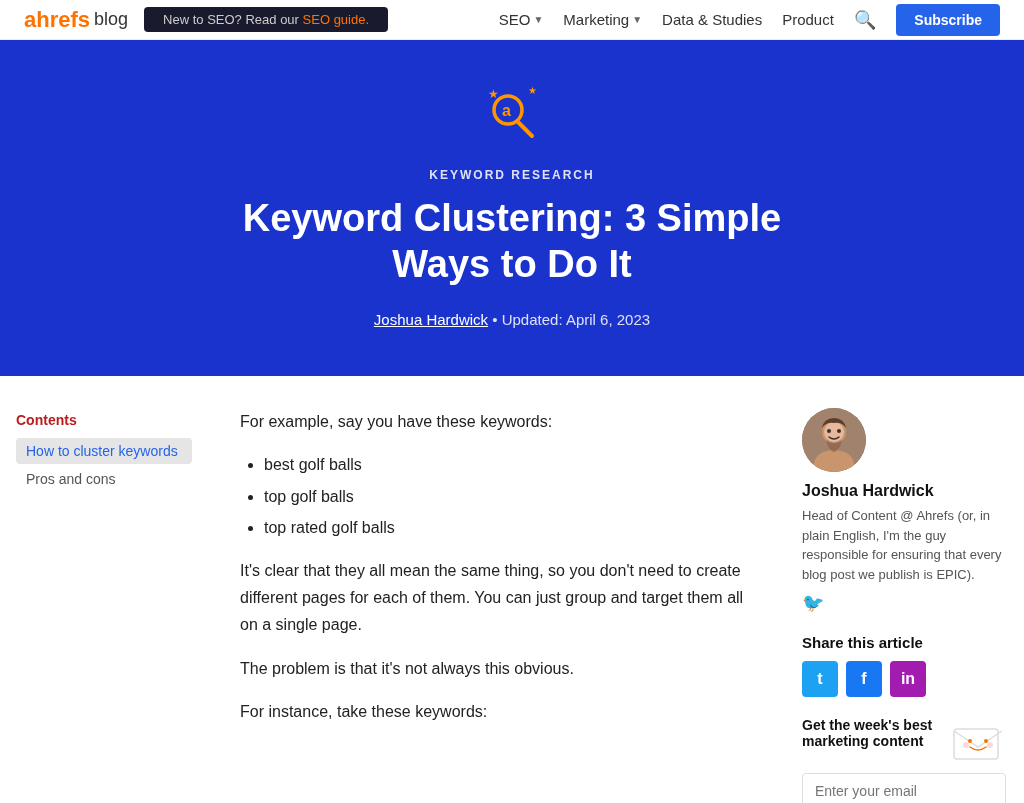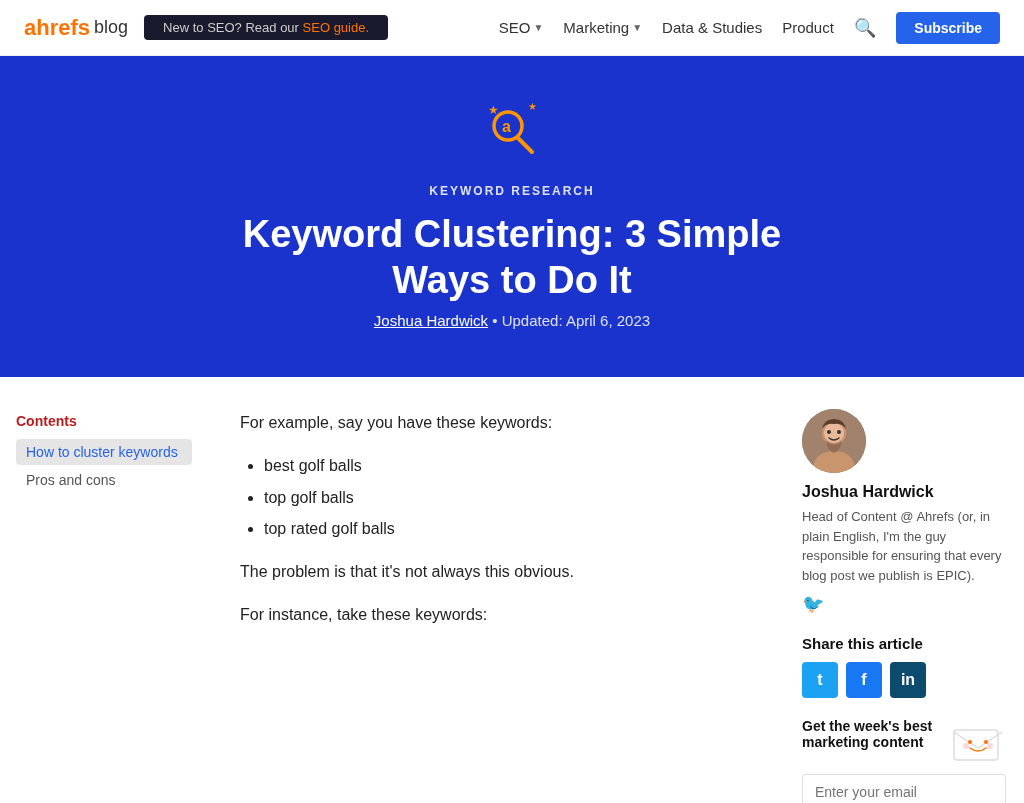--- a/index.html
+++ b/index.html
@@ -1,21 +1,21 @@
 <!DOCTYPE html>
 <html><head>
   <meta charset="utf-8">
   <style>
     * { margin: 0; padding: 0; box-sizing: border-box; }
     body { font-family: -apple-system, BlinkMacSystemFont, 'Segoe UI', sans-serif; font-size: 16px; color: #333; background: #fff; }
 
     
     nav {
       display: flex; align-items: center; justify-content: space-between;
-      padding: 0 24px; height: 56px; background: #fff;
+      padding: 0 24px; height: 40px; background: #fff;
       border-bottom: 1px solid #eee; position: relative; z-index: 10;
     }
     .nav-left { display: flex; align-items: center; gap: 16px; }
     .logo { display: flex; align-items: center; gap: 4px; font-size: 22px; font-weight: 700; color: #ff7200; }
     .logo-blog { color: #333; font-size: 18px; font-weight: 400; }
     .nav-banner {
       background: #1a1a2e; color: #ccc; font-size: 13px; padding: 5px 19px;
       border-radius: 4px;
     }
     .nav-banner a { color: #ff7200; text-decoration: none; }
@@ -34,21 +34,21 @@
       padding: 40px 20px 48px;
     }
     .hero-icon { font-size: 52px; color: #ff9500; margin-bottom: 12px; }
     .hero-icon svg { width: 64px; height: 64px; }
     .hero-category {
       font-size: 12px; font-weight: 700; letter-spacing: 2px;
       color: #fff; opacity: 0.85; margin-bottom: 14px; text-transform: uppercase;
     }
     .hero-title {
       font-size: 38px; font-weight: 800; line-height: 1.2;
-      max-width: 600px; margin: 0 auto 9px; color: #fff;
+      max-width: 600px; margin: 0 auto 24px; color: #fff;
     }
     .hero-meta { font-size: 15px; color: rgba(255,255,255,0.85); }
     .hero-meta a { color: #fff; text-decoration: underline; }
 
     
     .page-body {
       display: flex; max-width: 1024px; margin: 0 auto;
       padding: 32px 16px; gap: 0;
     }
 
@@ -84,21 +84,21 @@
 
     .share-title { font-size: 15px; font-weight: 700; color: #111; margin-bottom: 10px; margin-top: 16px; }
     .share-buttons { display: flex; gap: 8px; margin-bottom: 20px; }
     .share-btn {
       width: 36px; height: 36px; border-radius: 4px; border: none;
       cursor: pointer; display: flex; align-items: center; justify-content: center;
       color: #fff; font-size: 16px; font-weight: 700;
     }
     .share-twitter { background: #1da1f2; }
     .share-facebook { background: #1877f2; }
-    .share-linkedin { background: #0c4a6e; }
+    .share-linkedin { background: #a21caf; }
 
     .newsletter-section { }
     .newsletter-title { font-size: 14px; font-weight: 700; color: #111; margin-bottom: 8px; }
     .newsletter-input {
       width: 100%; padding: 9px 12px; border: 1px solid #ddd;
       border-radius: 4px; font-size: 14px; color: #999;
     }
 
     
     .highlight { background: #fff3b0; }
@@ -174,20 +174,21 @@
     </div>
   </aside>
 
   <main class="article">
     <p>For example, say you have these keywords:</p>
     <ul>
       <li>best golf balls</li>
       <li>top golf balls</li>
       <li>top rated golf balls</li>
     </ul>
+    <p>It's clear that they all mean the same thing, so you don't need to create different pages for each of them. You can just group and target them all on a single page.</p>
     <p>The problem is that it's not always this obvious.</p>
     <p>For instance, take these keywords:</p>
 
   </main>
 
   <aside class="right-col">
     <div class="author-card">
       <div class="author-avatar">
 
         <svg viewBox="0 0 64 64" xmlns="http://www.w3.org/2000/svg">

